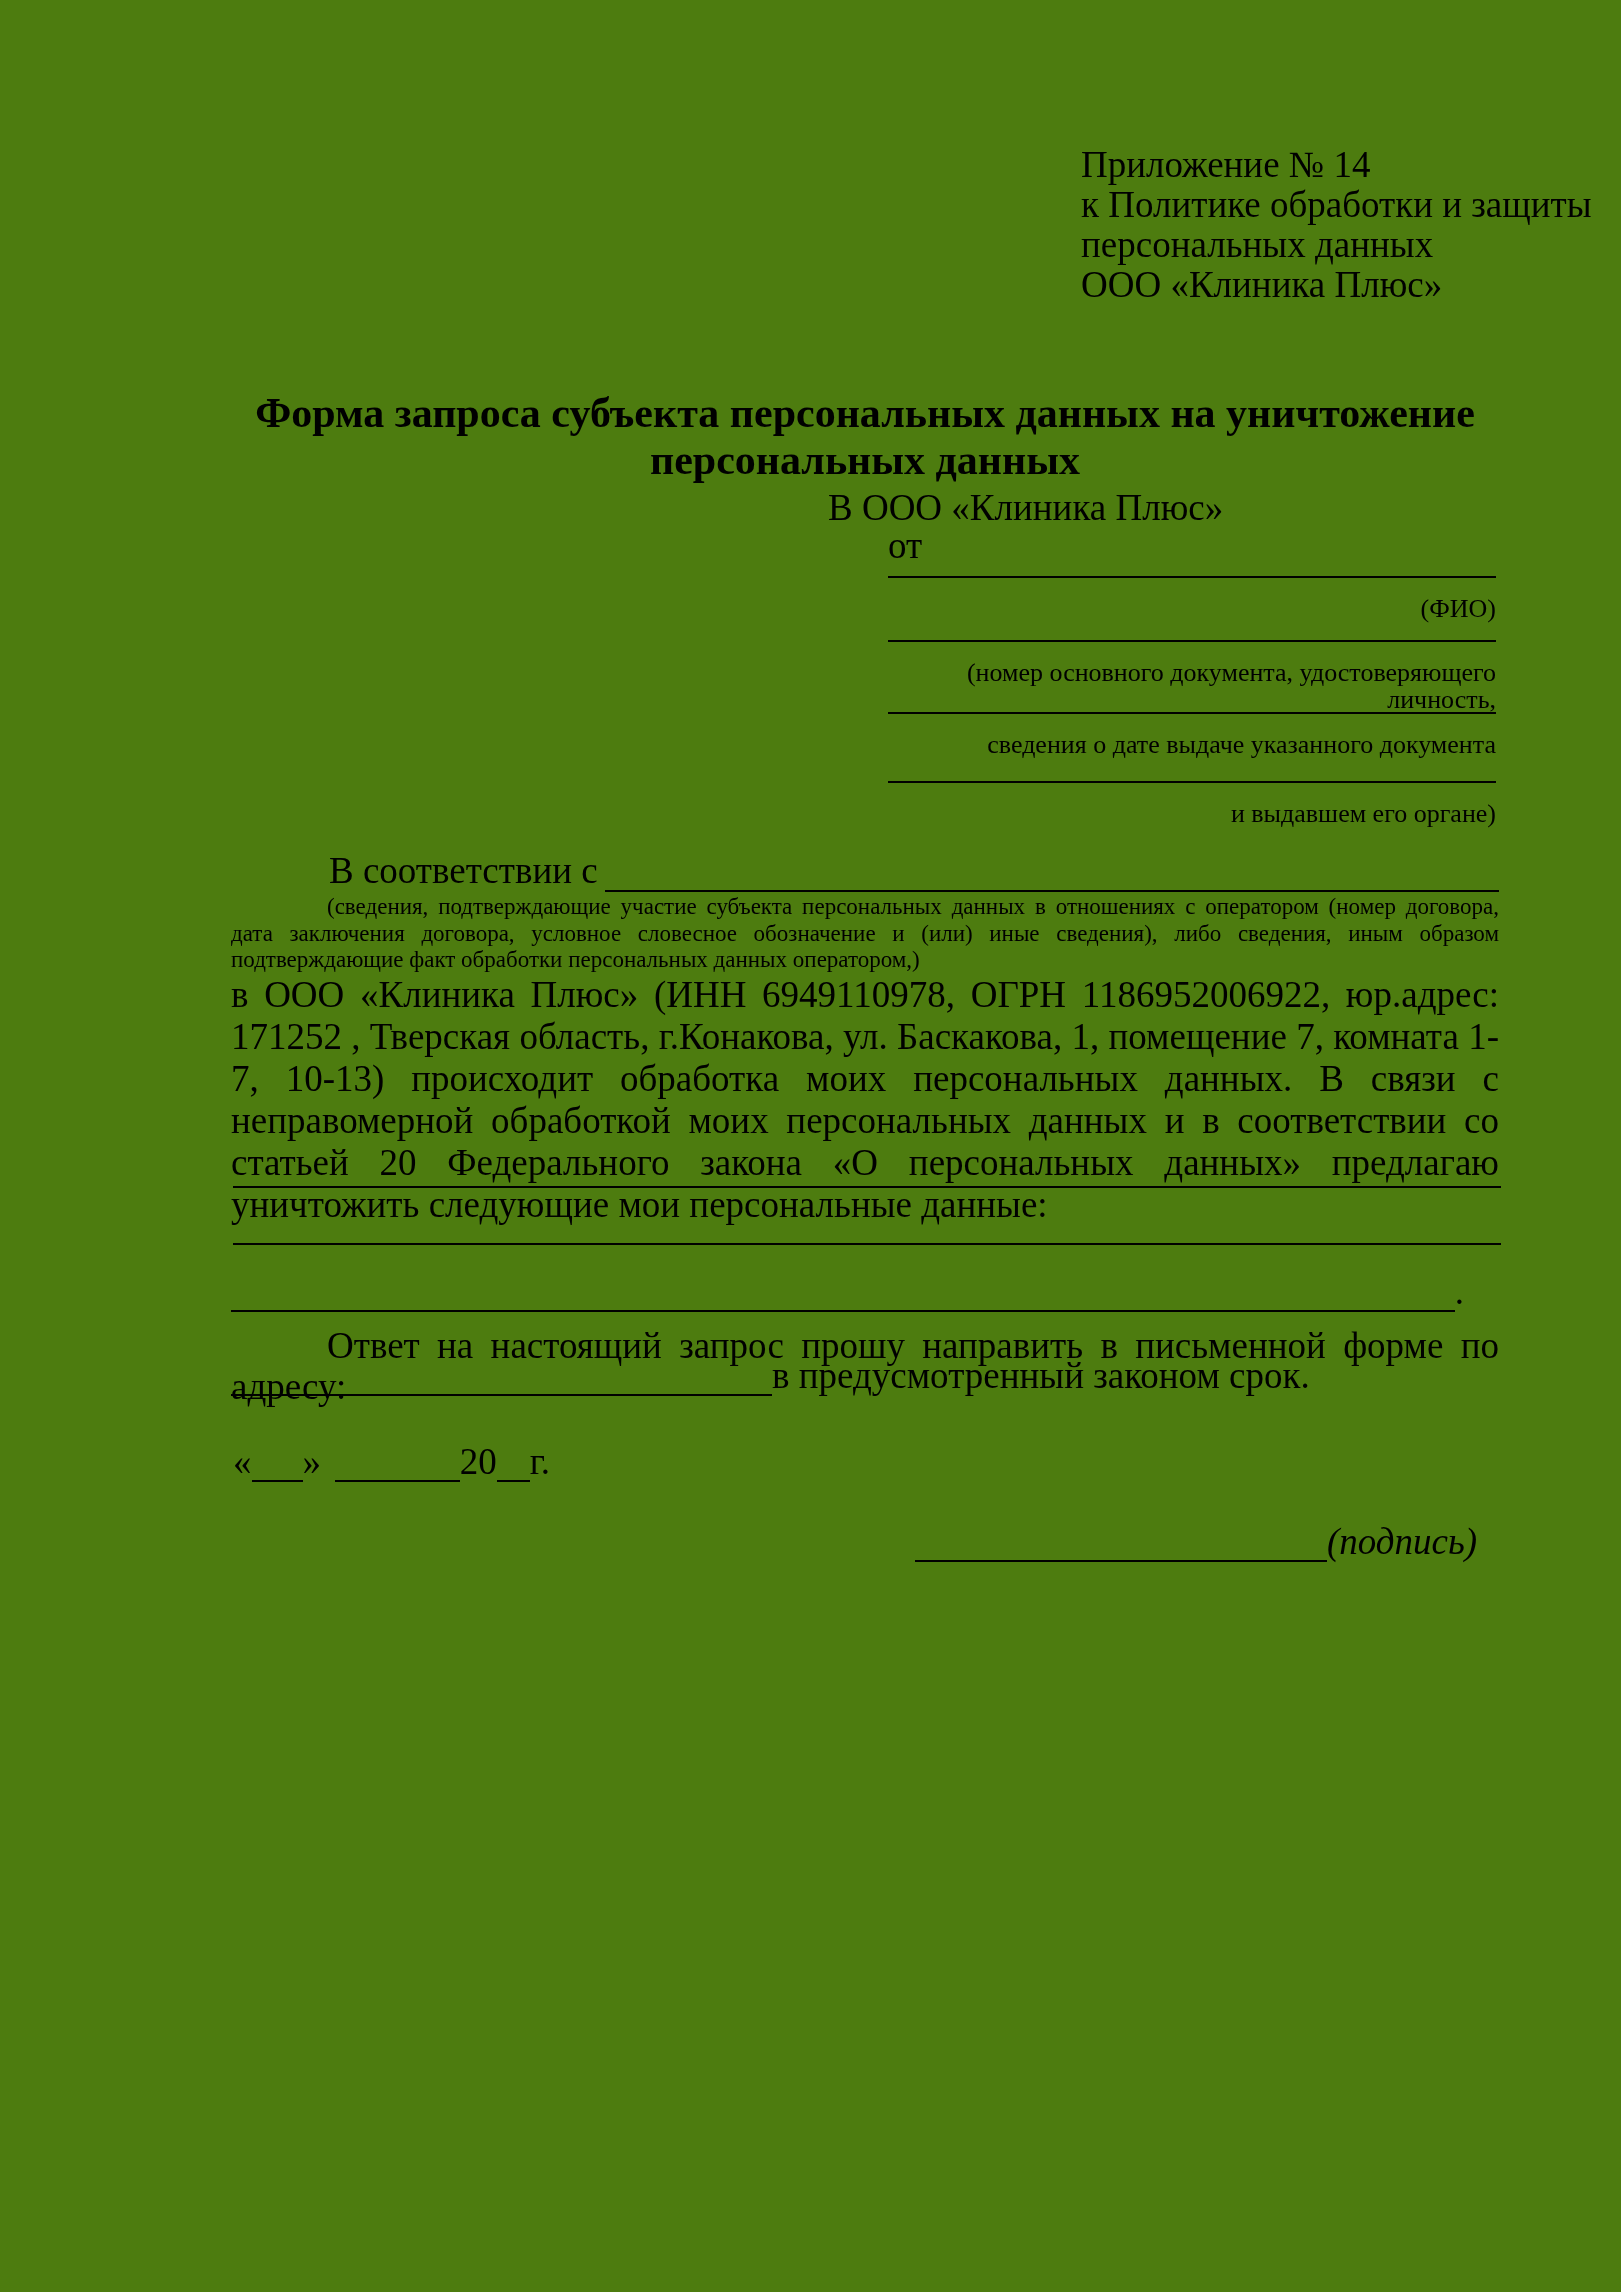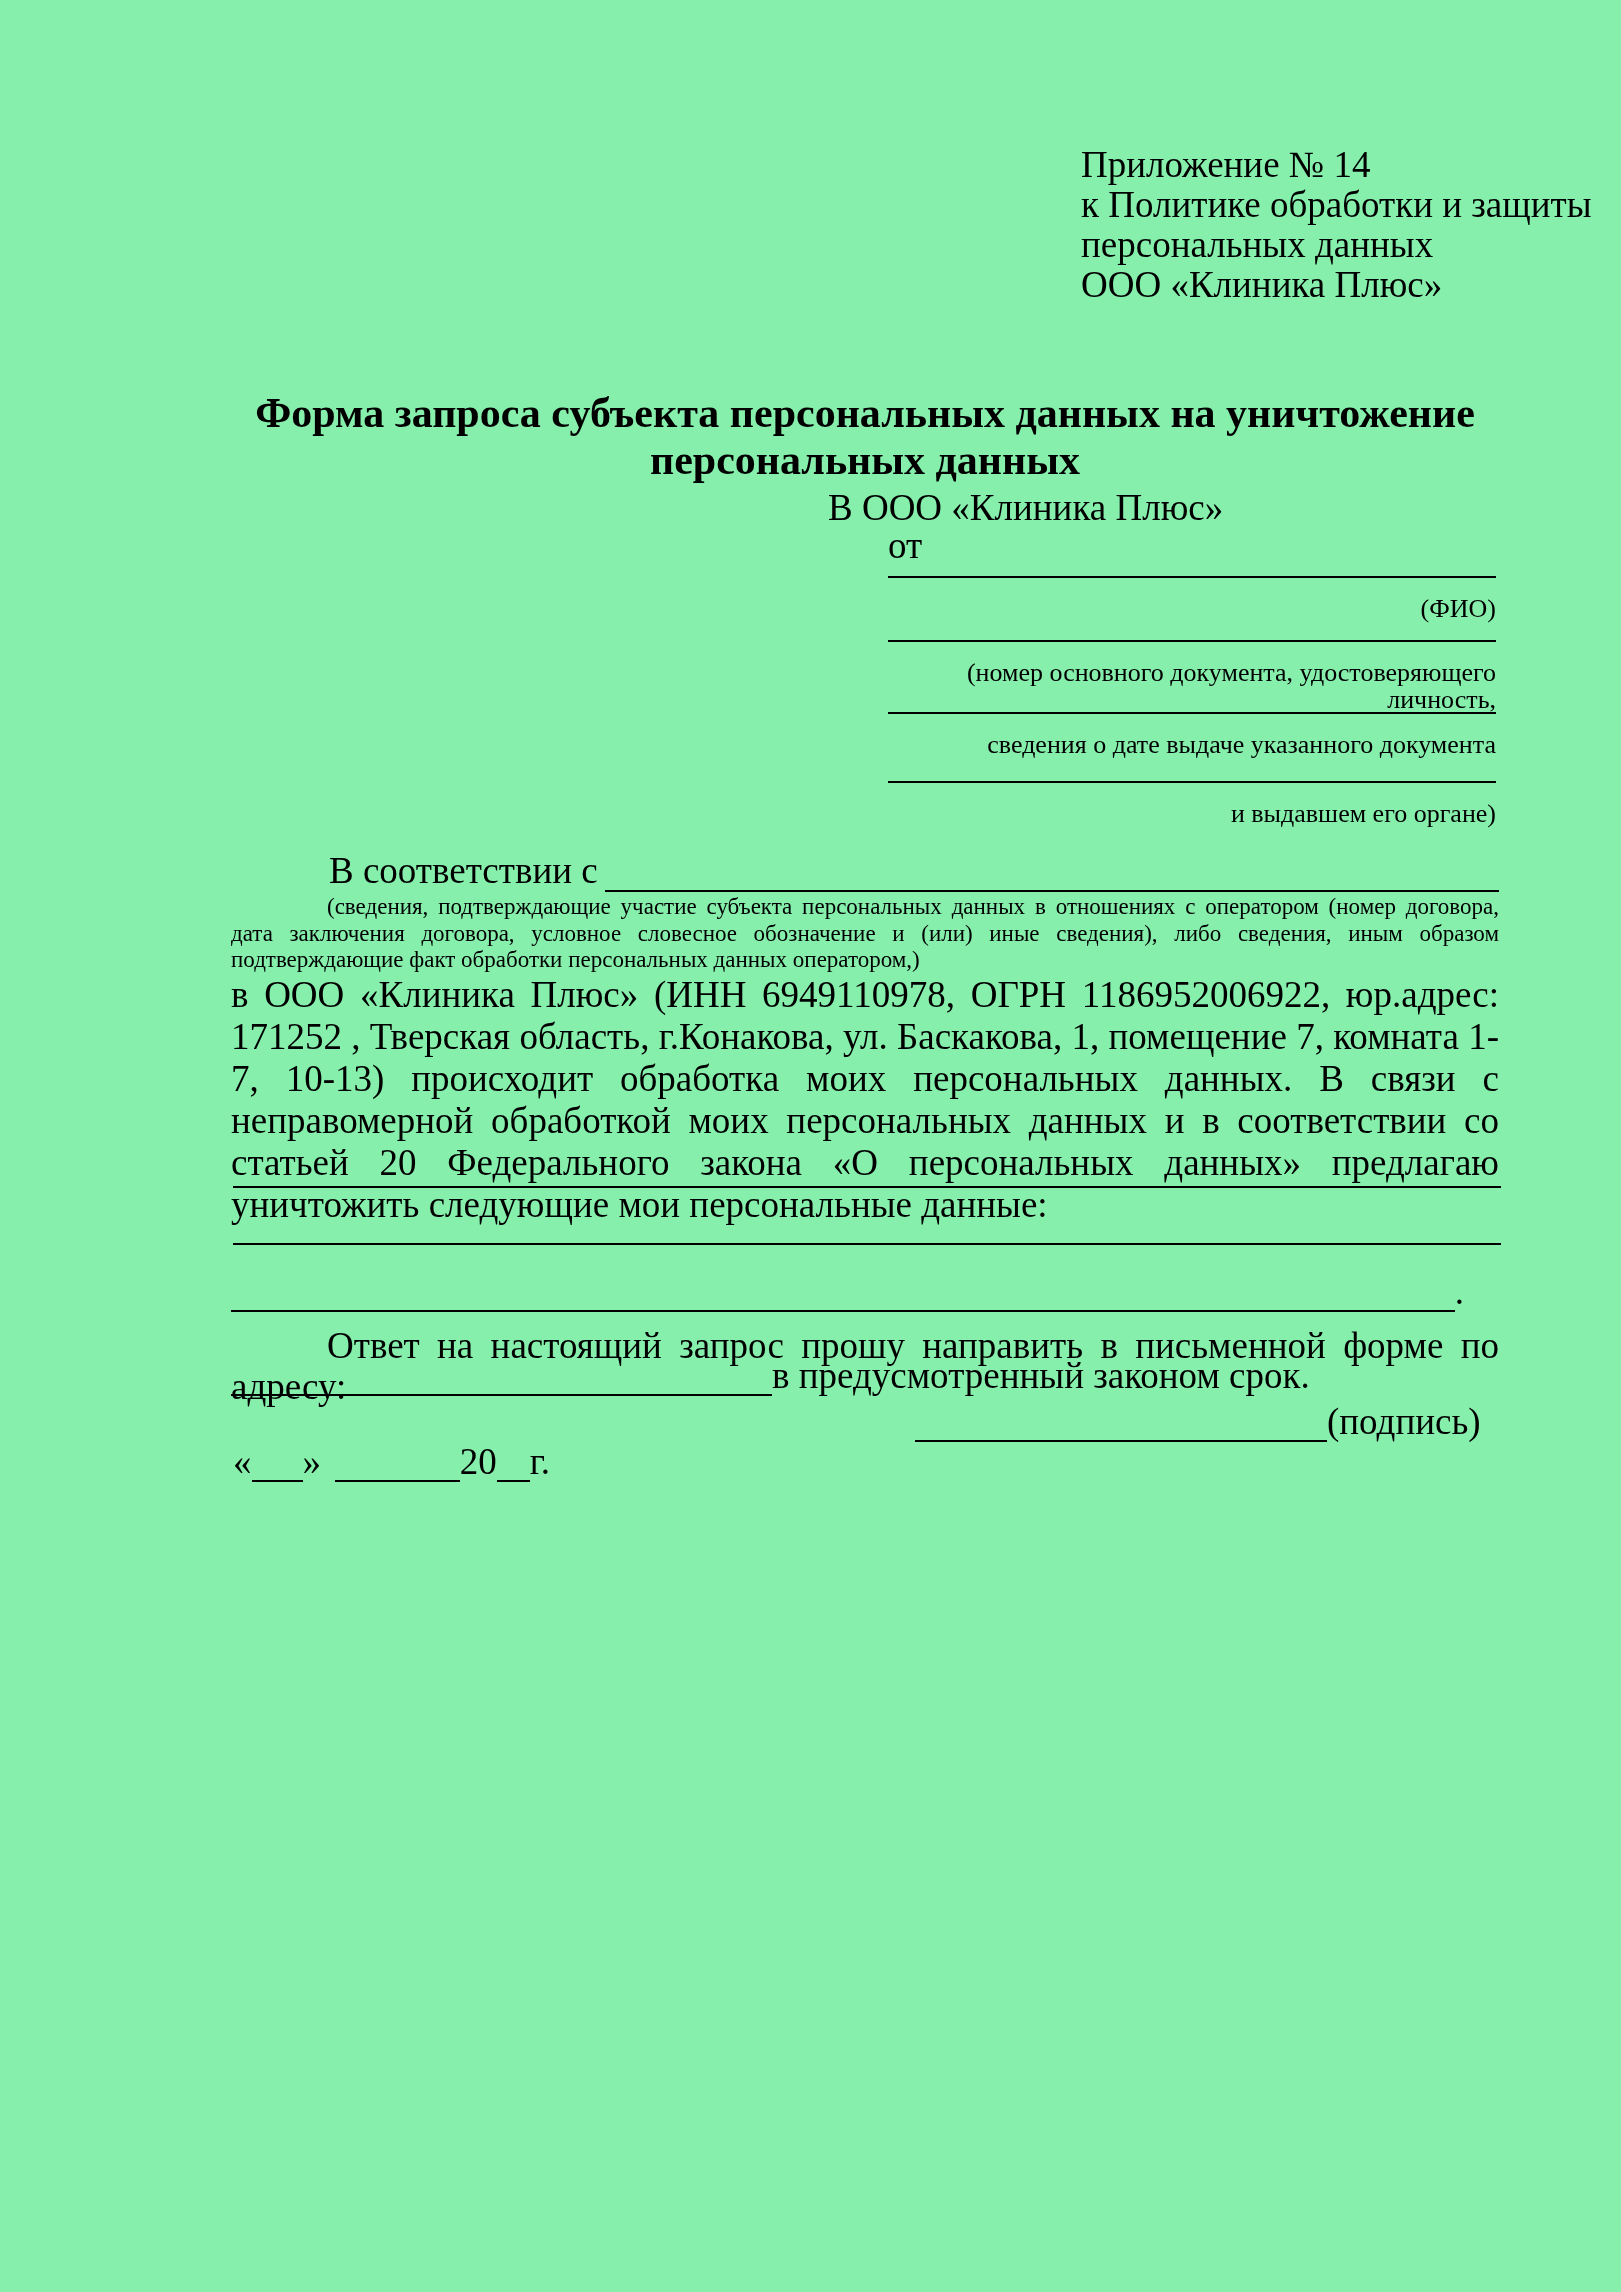--- a/index.html
+++ b/index.html
@@ -1,20 +1,20 @@
 <!DOCTYPE html>
 <html><head>
 <meta charset="utf-8">
 <style>
   html, body { margin: 0; padding: 0; background: #e8e8e8; }
   .page {
     position: relative;
     width: 1621px;
     height: 2293px;
-    background: #86efac;
+    background: #4d7c0f;
     color: #000000;
     font-family: "Liberation Serif", "DejaVu Serif", serif;
     overflow: hidden;
     margin: 0 auto;
   }
   .abs { position: absolute; }
   .body-text { font-size: 37px; line-height: 42px; }
   .small-text { font-size: 23px; line-height: 26.5px; }
 
   
@@ -62,21 +62,21 @@
 
   .reply-row-2 { left: 231px; top: 1355px; width: 1268px; height: 41px; font-size: 37px; line-height: 41px; }
   .reply-row-2 .ul { width: 541px; }
 
   .date-row { left: 233px; top: 1441px; height: 41px; font-size: 37px; line-height: 41px; }
   .date-row .ul-day { width: 51px; }
   .date-row .gap { width: 13.7px; }
   .date-row .ul-month { width: 125px; }
   .date-row .ul-year { width: 33px; }
 
-  .sig-row { left: 915px; top: 1401px; height: 41px; font-size: 37px; line-height: 41px; }
+  .sig-row { left: 915px; top: 1521px; height: 41px; font-size: 37px; line-height: 41px; font-style: italic; }
   .sig-row .ul { width: 412px; }
 </style>
 </head>
 <body>
 
 <div class="page">
 
   <div class="abs header-note">
     <div>Приложение № 14</div>
     <div>к Политике обработки и защиты</div>

